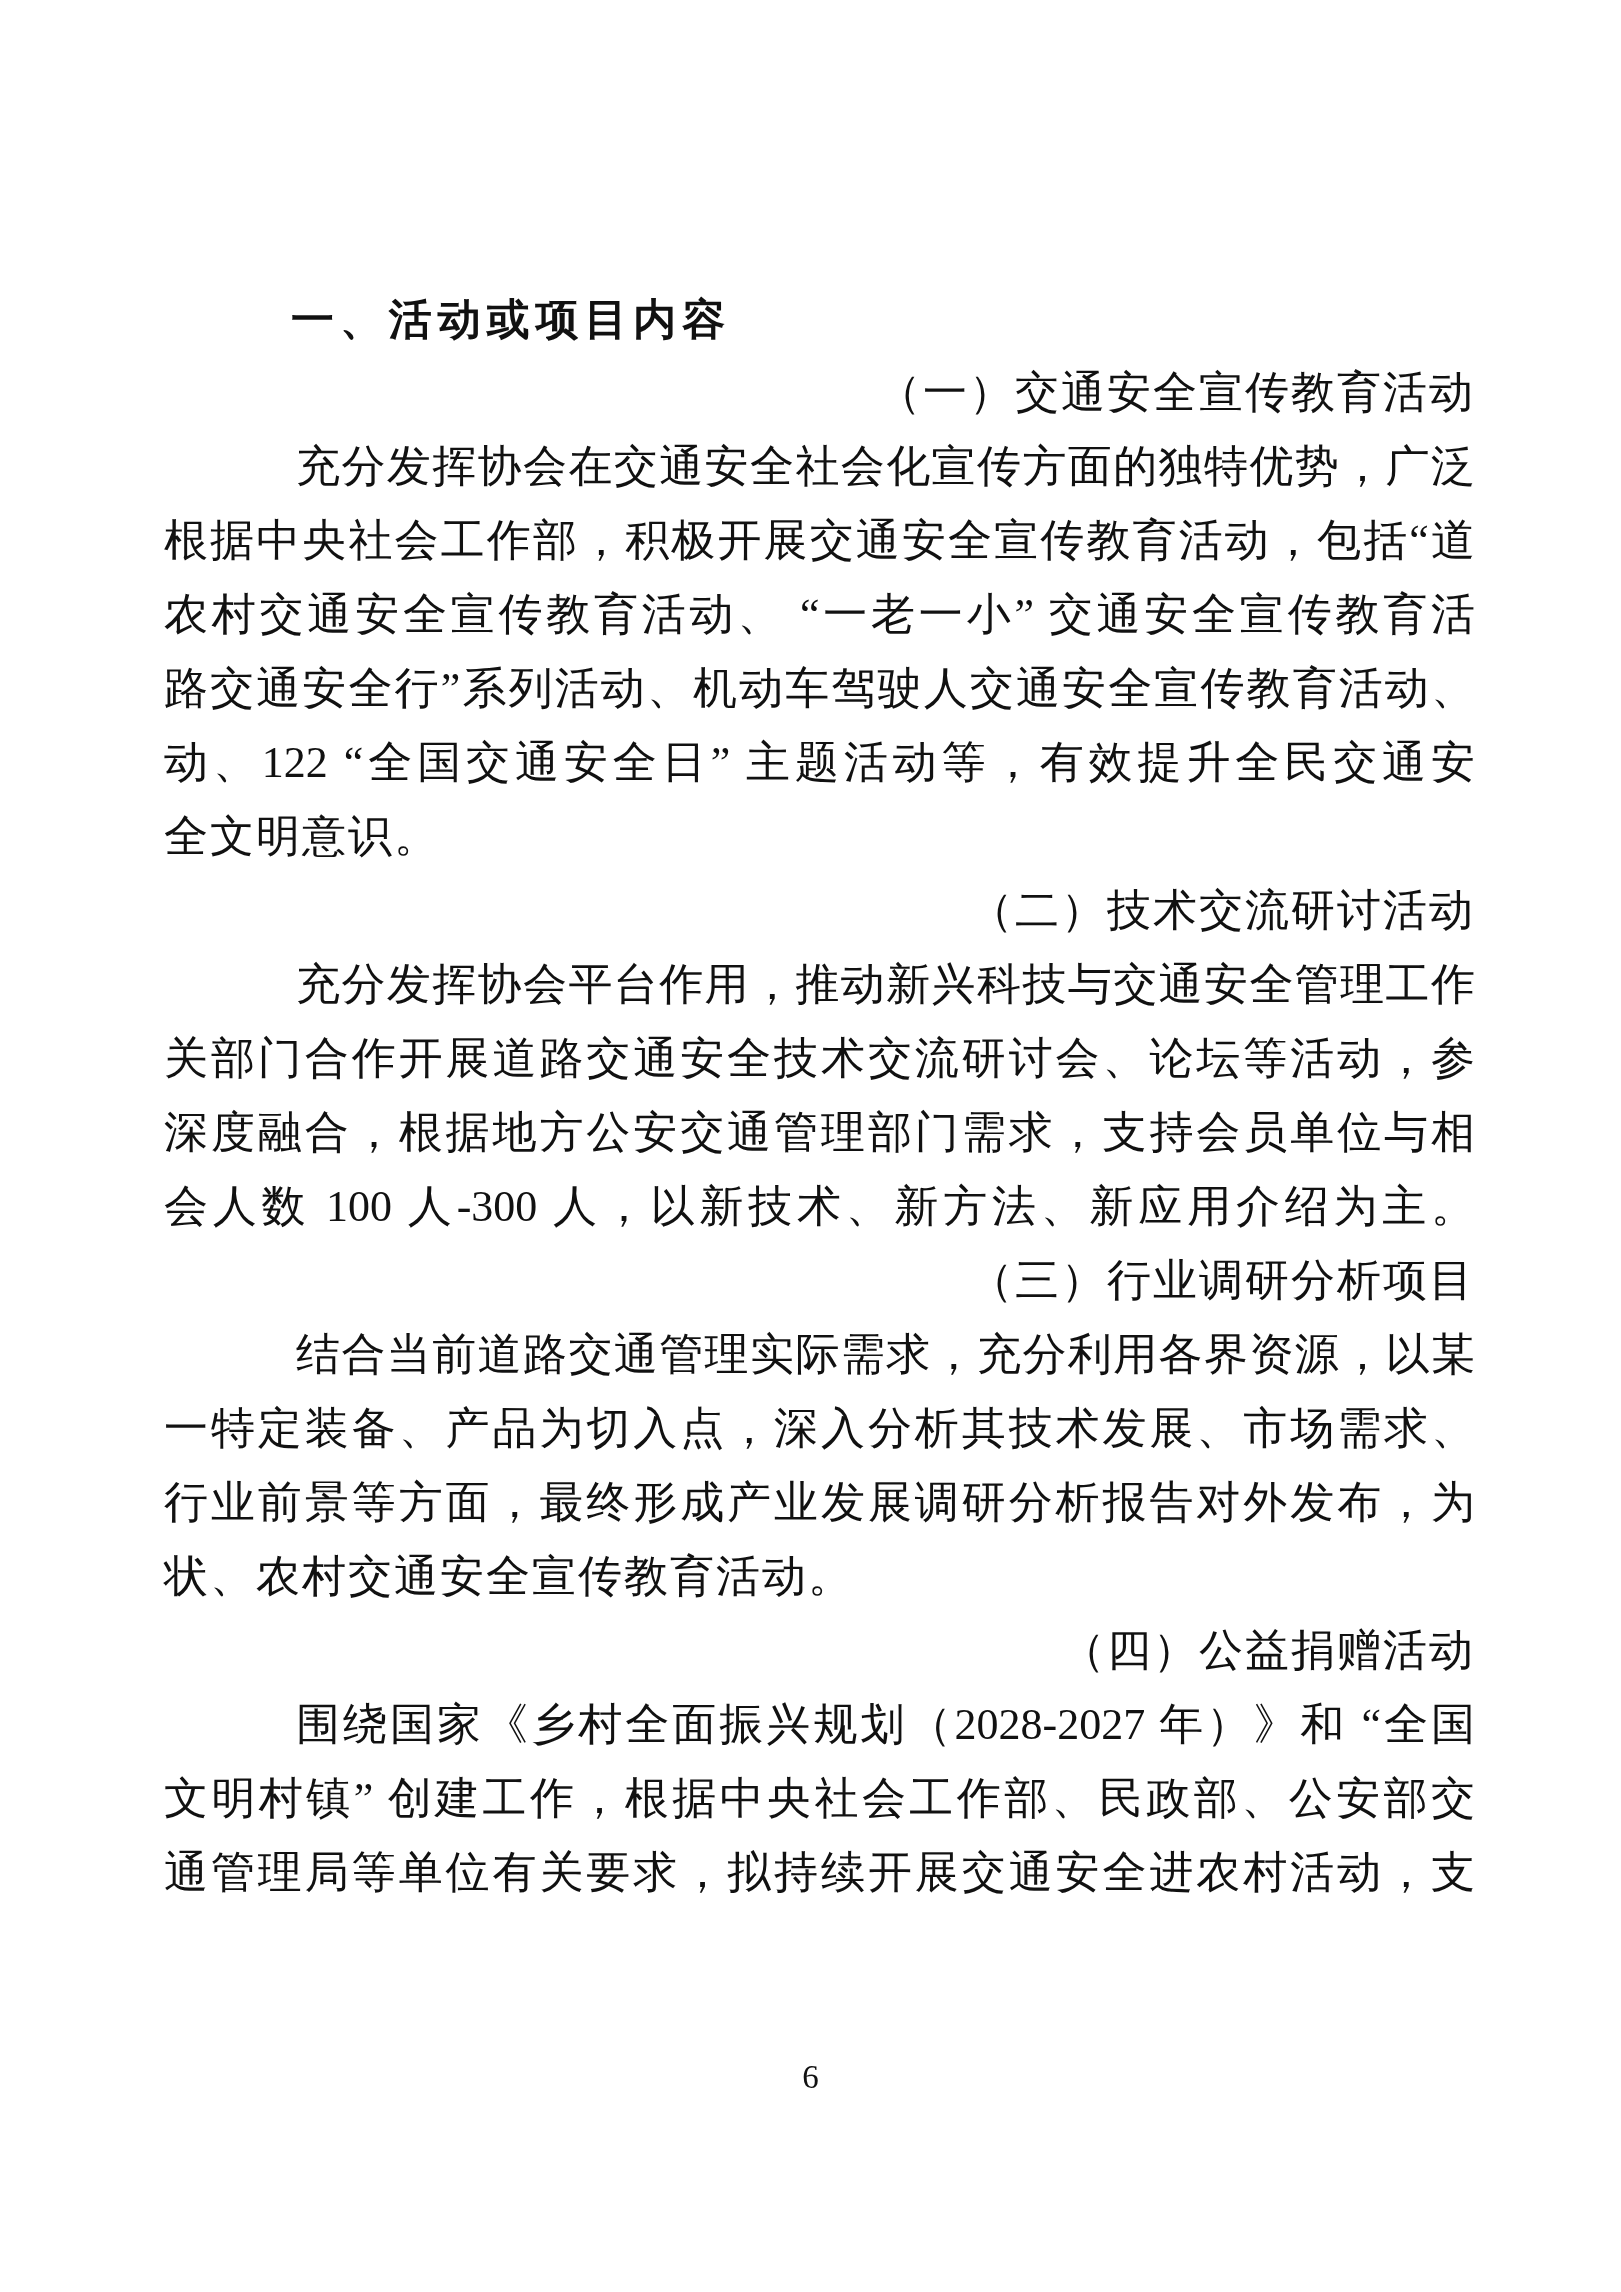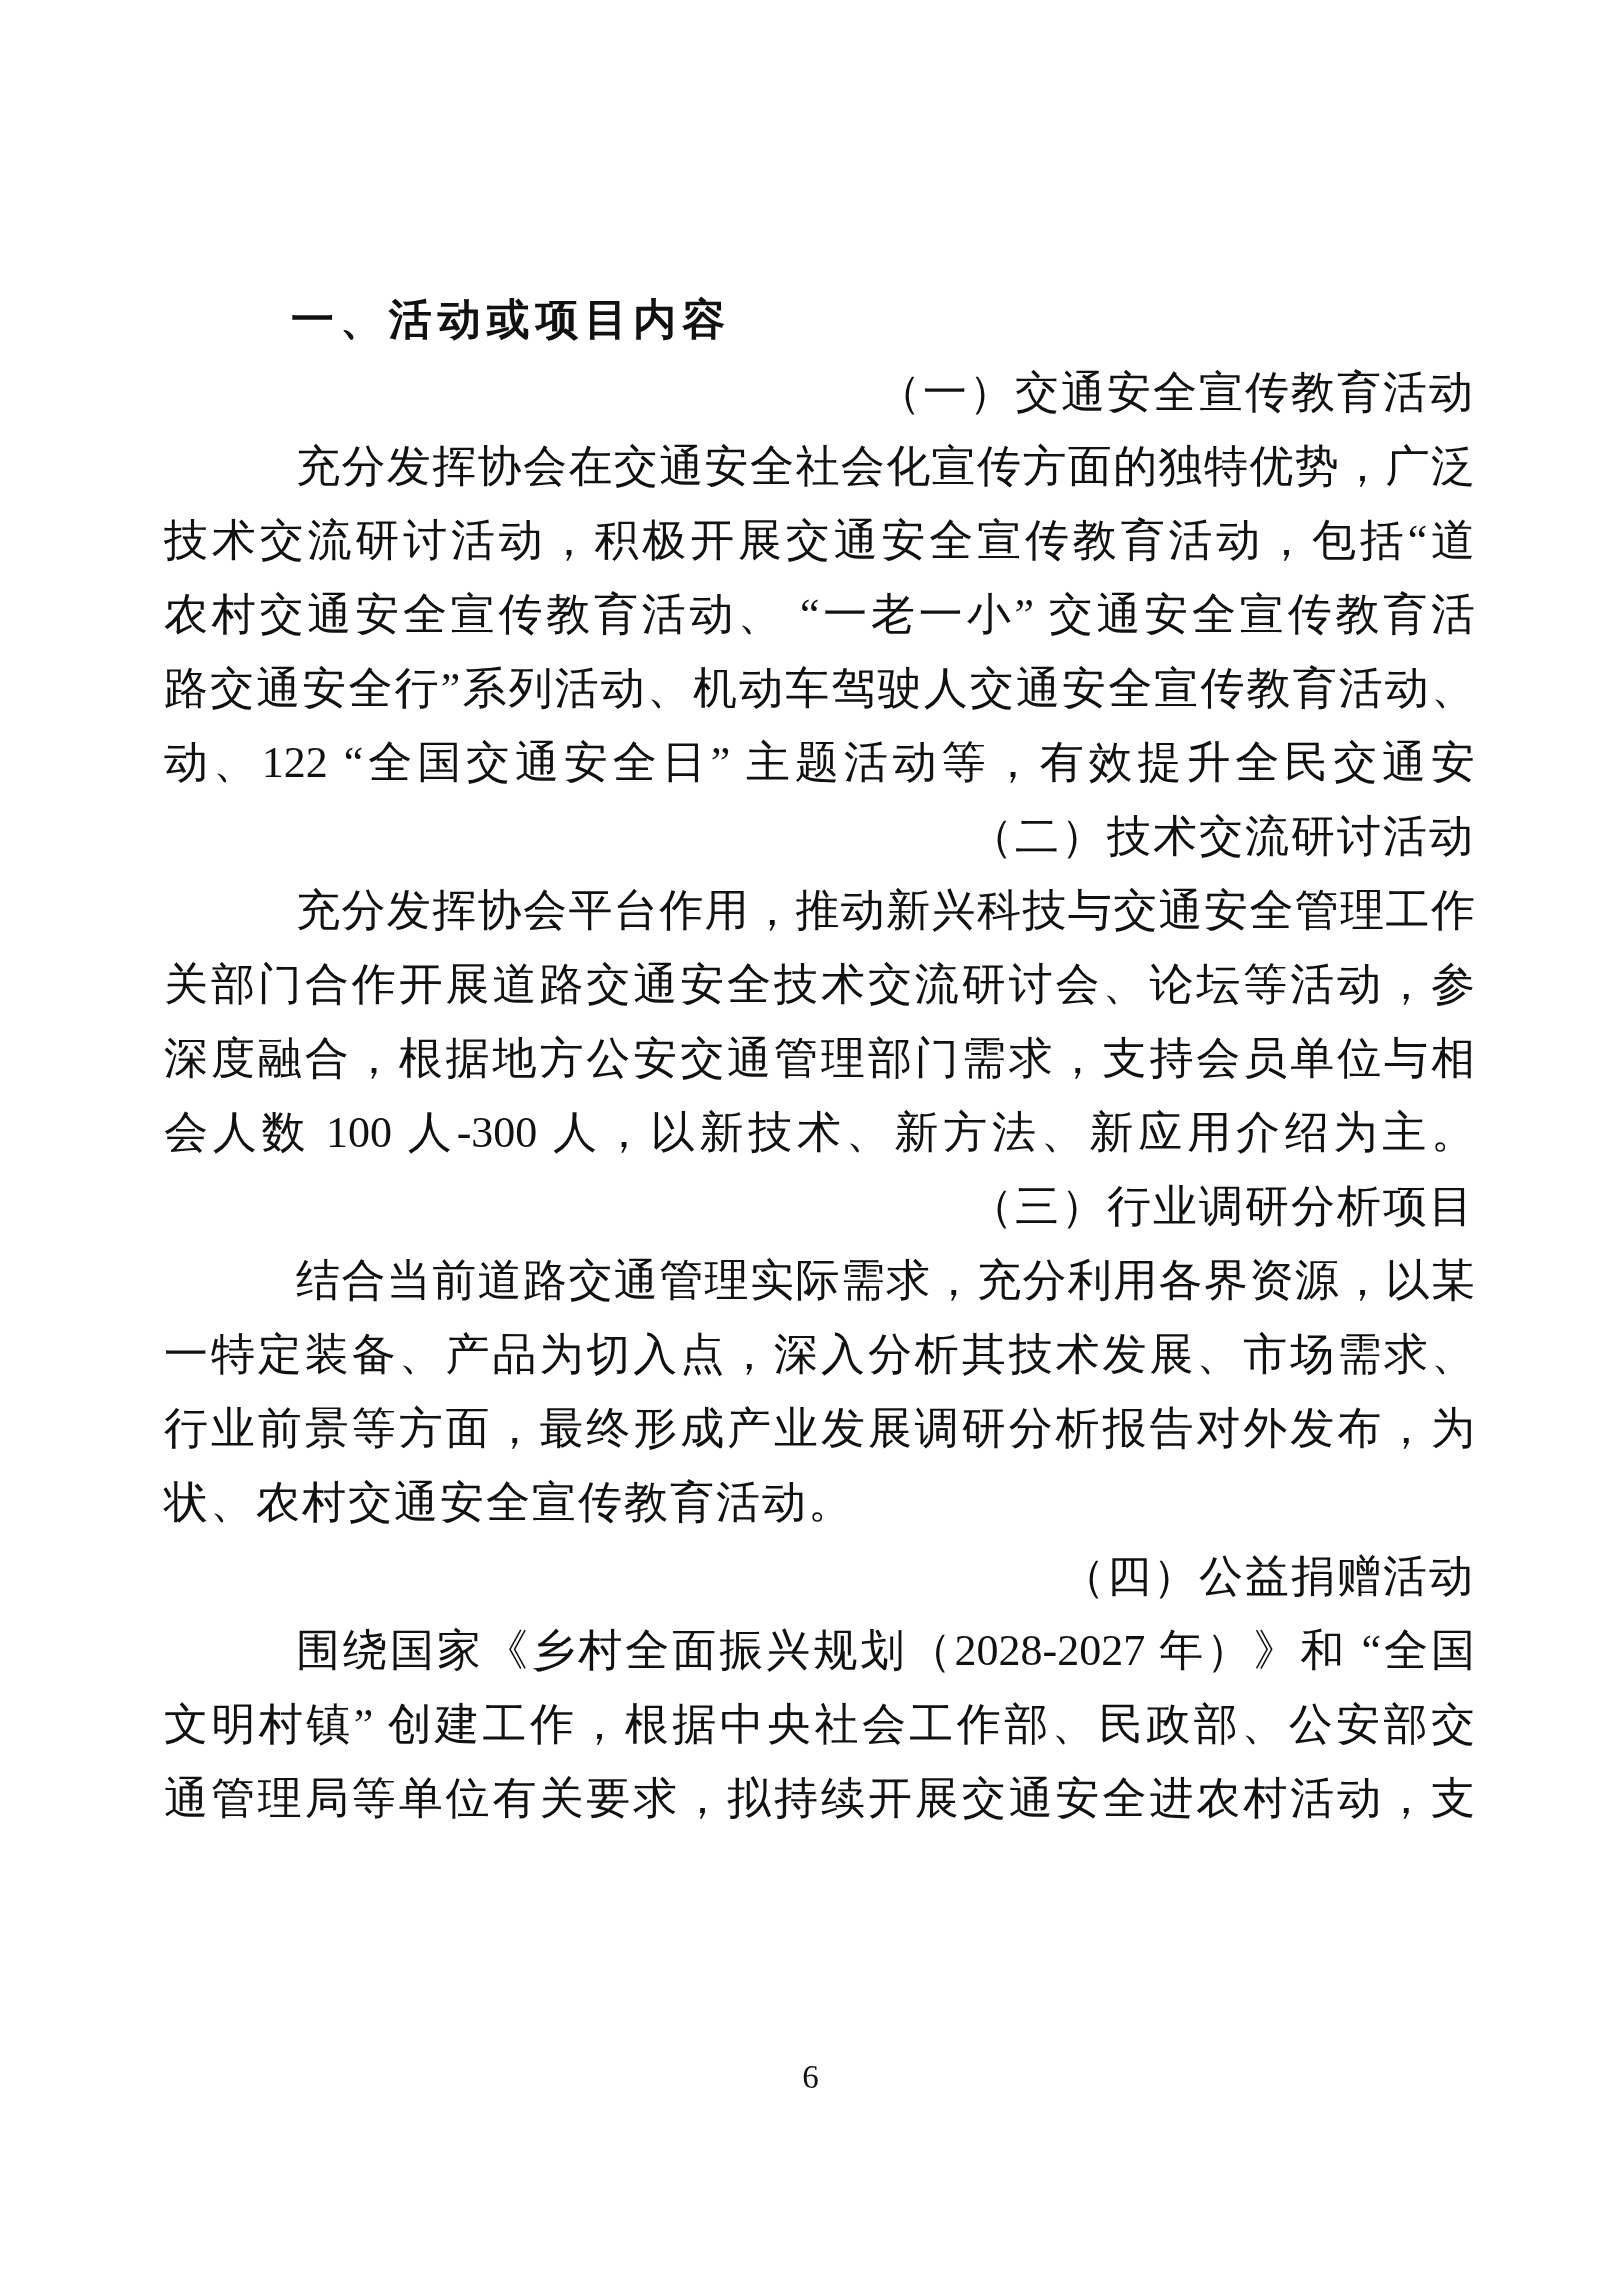--- a/index.html
+++ b/index.html
@@ -56,24 +56,25 @@
 </head>
 <body>
 
 <div class="page">
   <div class="content">
 
     <div class="line title">一、活动或项目内容</div>
 
     <div class="line sub">（一）交通安全宣传教育活动</div>
     <div class="line just first">充分发挥协会在交通安全社会化宣传方面的独特优势，广泛</div>
-    <div class="line just">技术交流研讨活动，积极开展交通安全宣传教育活动，包括“道</div>
+    <div class="line just">根据中央社会工作部，积极开展交通安全宣传教育活动，包括“道</div>
     <div class="line just">农村交通安全宣传教育活动、 “一老一小” 交通安全宣传教育活</div>
     <div class="line just">路交通安全行”系列活动、机动车驾驶人交通安全宣传教育活动、</div>
     <div class="line just">动、122 “全国交通安全日” 主题活动等，有效提升全民交通安</div>
+    <div class="line plain">全文明意识。</div>
 
     <div class="line sub">（二）技术交流研讨活动</div>
     <div class="line just first">充分发挥协会平台作用，推动新兴科技与交通安全管理工作</div>
     <div class="line just">关部门合作开展道路交通安全技术交流研讨会、论坛等活动，参</div>
     <div class="line just">深度融合，根据地方公安交通管理部门需求，支持会员单位与相</div>
     <div class="line just">会人数 100 人-300 人，以新技术、新方法、新应用介绍为主。</div>
 
     <div class="line sub">（三）行业调研分析项目</div>
     <div class="line just first">结合当前道路交通管理实际需求，充分利用各界资源，以某</div>
     <div class="line just">一特定装备、产品为切入点，深入分析其技术发展、市场需求、</div>

